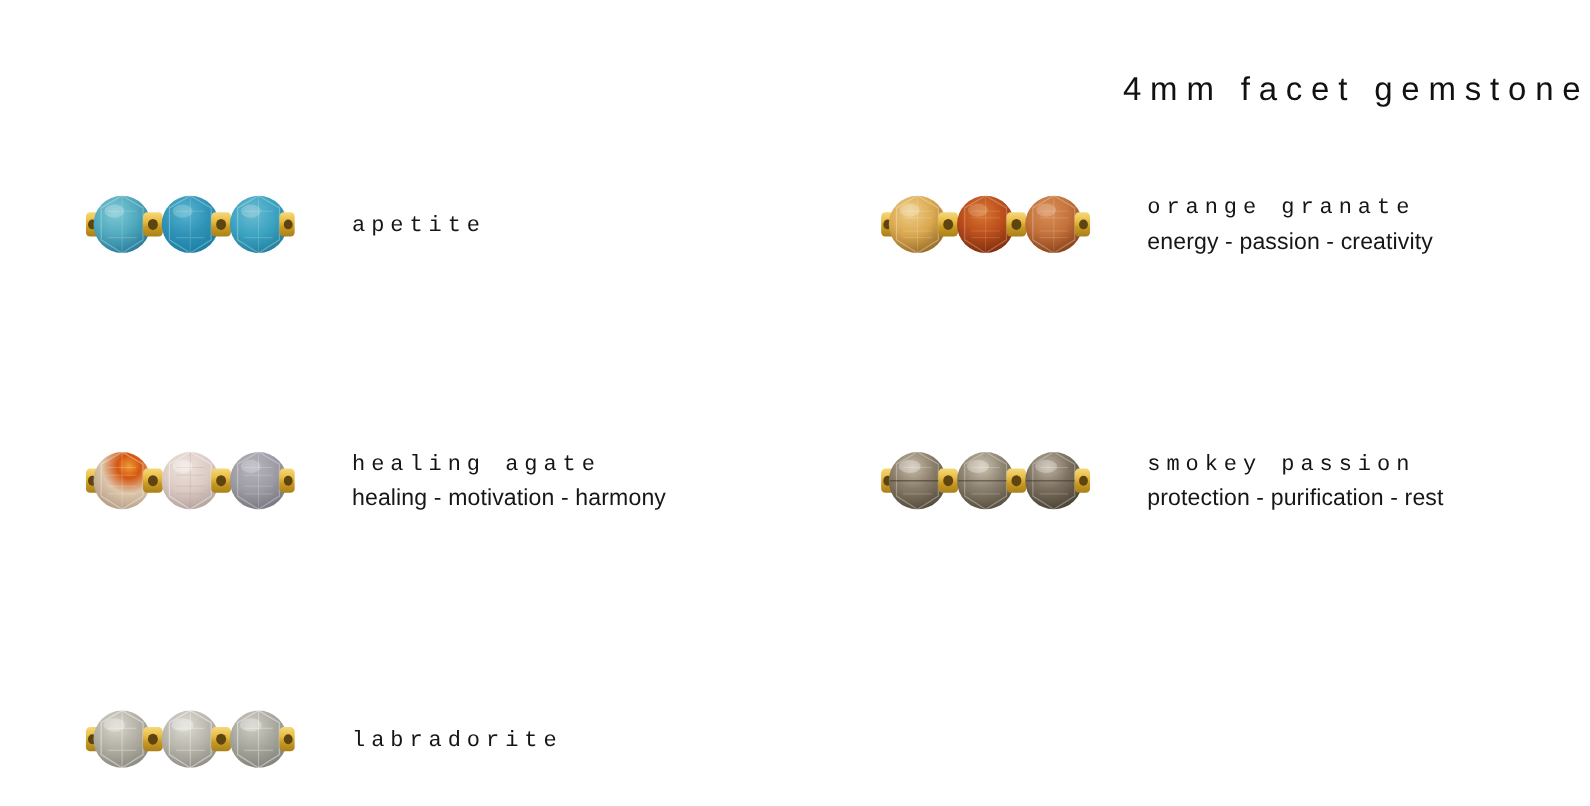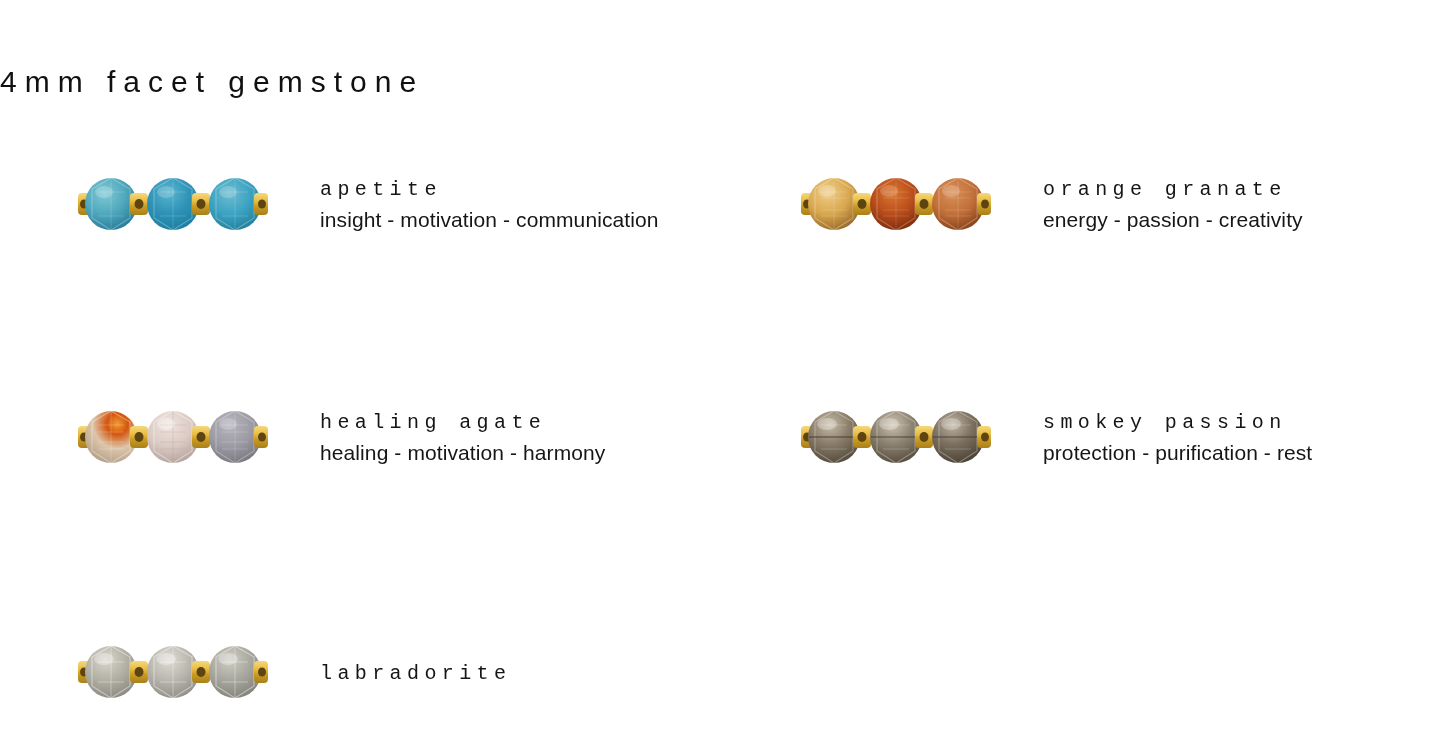--- a/index.html
+++ b/index.html
@@ -15,21 +15,21 @@
     color: #1a1a1a;
     overflow: hidden;
   }
 
   
   .page-title {
     position: absolute;
     top: 62px;
     left: 0;
     width: 1445px;
-    text-align: left;
+    text-align: right;
     font-size: 30px;
     font-weight: 400;
     letter-spacing: 8px;
     color: #111111;
     line-height: 40px;
     white-space: pre;
   }
 
   
   .gem-grid {
@@ -135,21 +135,20 @@
           <path d="M157 6 L176 17 L176 46 L157 58 L138 46 L138 17 Z" fill="none" stroke="#ffffff" stroke-opacity="0.28" stroke-width="1.1"></path>
           <path d="M144 20 L170 20 M144 44 L170 44 M157 6 L157 58" stroke="#ffffff" stroke-opacity="0.17" stroke-width="1"></path>
           <ellipse cx="150" cy="20" rx="9" ry="6" fill="#ffffff" fill-opacity="0.2"></ellipse>
           <rect x="176" y="21" width="14" height="22" rx="4" fill="url(#gspacer)"></rect>
           <ellipse cx="184" cy="32" rx="4" ry="4.5" fill="#5d4410"></ellipse>
         </g>
       </svg>
     </div>
     <div class="gem-text">
       <div class="gem-name">apetite</div>
-      <div class="gem-desc">insight - motivation - communication</div>
     </div>
   </div>
 
   <div class="gem-entry col-1 row-0">
     <div class="bead-strand">
       <svg width="190" height="64" viewBox="0 0 190 64" xmlns="http://www.w3.org/2000/svg">
         <defs>
           <radialGradient id="b1a" cx="38%" cy="28%" r="74%">
             <stop offset="0%" stop-color="#efcd89"></stop>
               <stop offset="55%" stop-color="#d9a84f"></stop>

